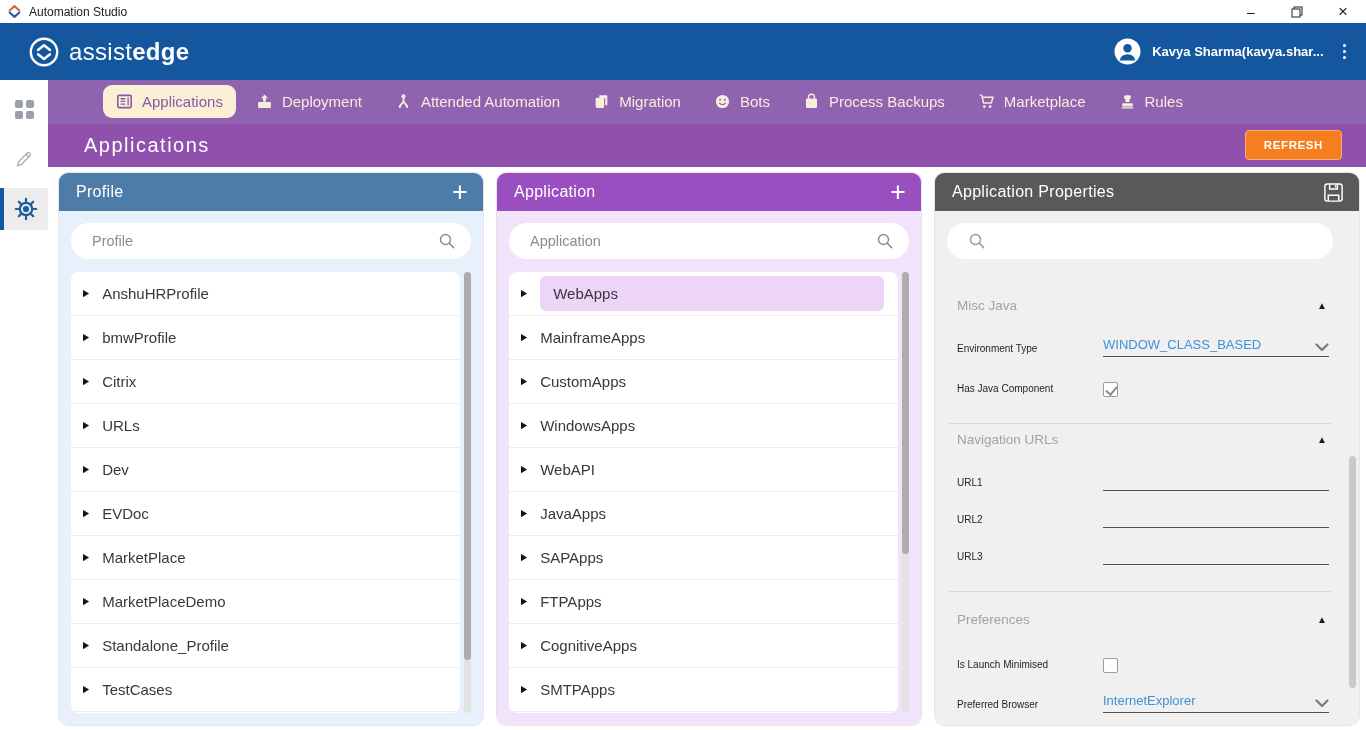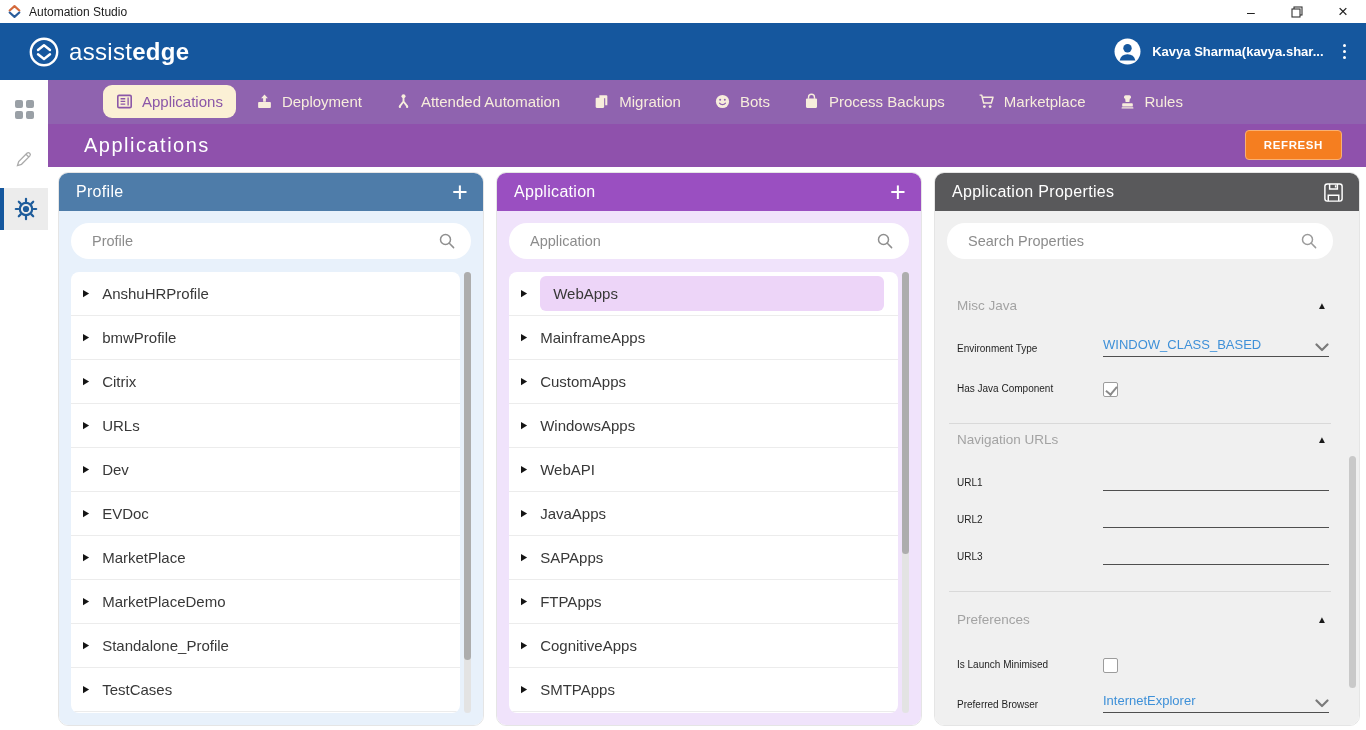--- a/index.html
+++ b/index.html
@@ -374,21 +374,20 @@
           <span>Application Properties</span>
           <svg width="21" height="21" viewBox="0 0 20 20" fill="none" stroke="#fff" stroke-width="1.4">
               <rect x="1.8" y="1.8" width="16.4" height="16.4" rx="2.2"></rect>
               <path d="M6.3 1.8 v4.8 h7.4 v-4.8"></path>
               <path d="M5 18.2 v-5.6 h10 v5.6"></path>
               <line x1="12" y1="3.2" x2="12" y2="5.2"></line>
             </svg>
         </div>
         <div class="panel-body pb-gray props">
           <div class="searchbox">
-            <input type="text" placeholder="Search Properties" style="">
             <svg width="18" height="18" viewBox="0 0 18 18">
                 <circle cx="7.5" cy="7.5" r="5" stroke="#9b9b9b" stroke-width="1.5" fill="none"></circle>
                 <line x1="11.3" y1="11.3" x2="15.6" y2="15.6" stroke="#9b9b9b" stroke-width="1.5" stroke-linecap="round"></line>
               </svg>
           </div>
 
           <div class="section-row">
             <span>Misc Java</span>
             <span class="tri-up">▲</span>
           </div>

